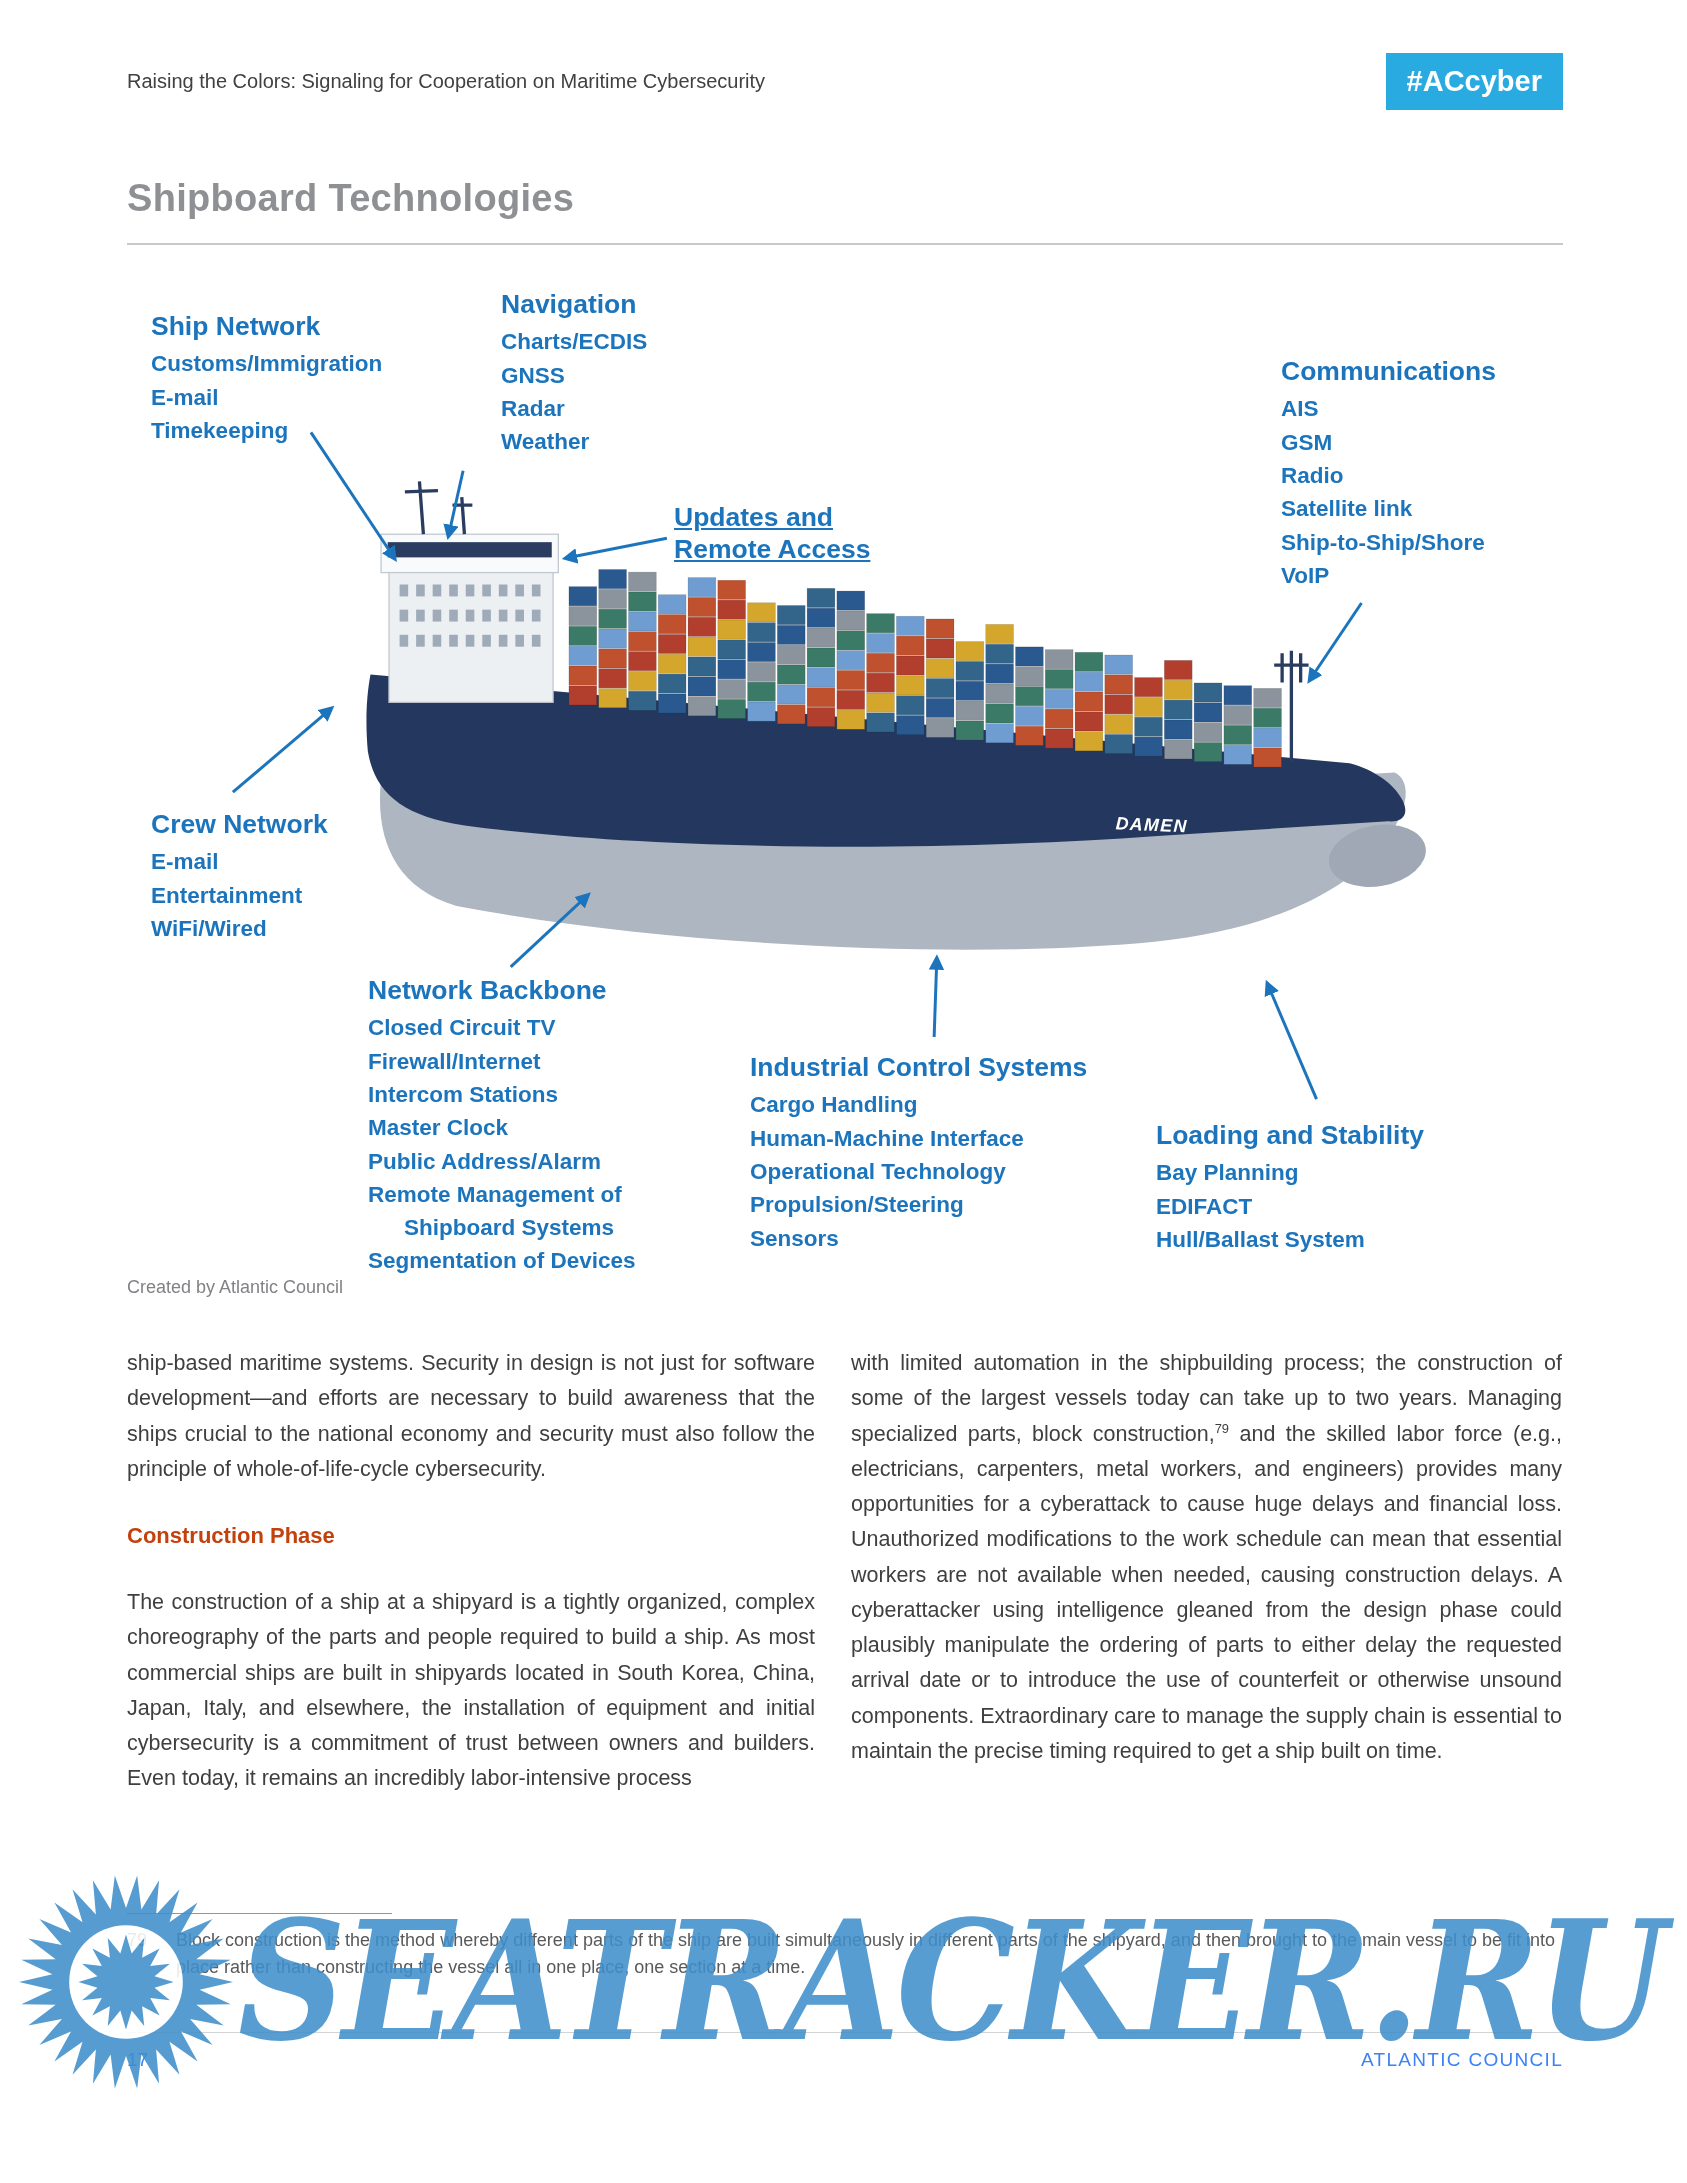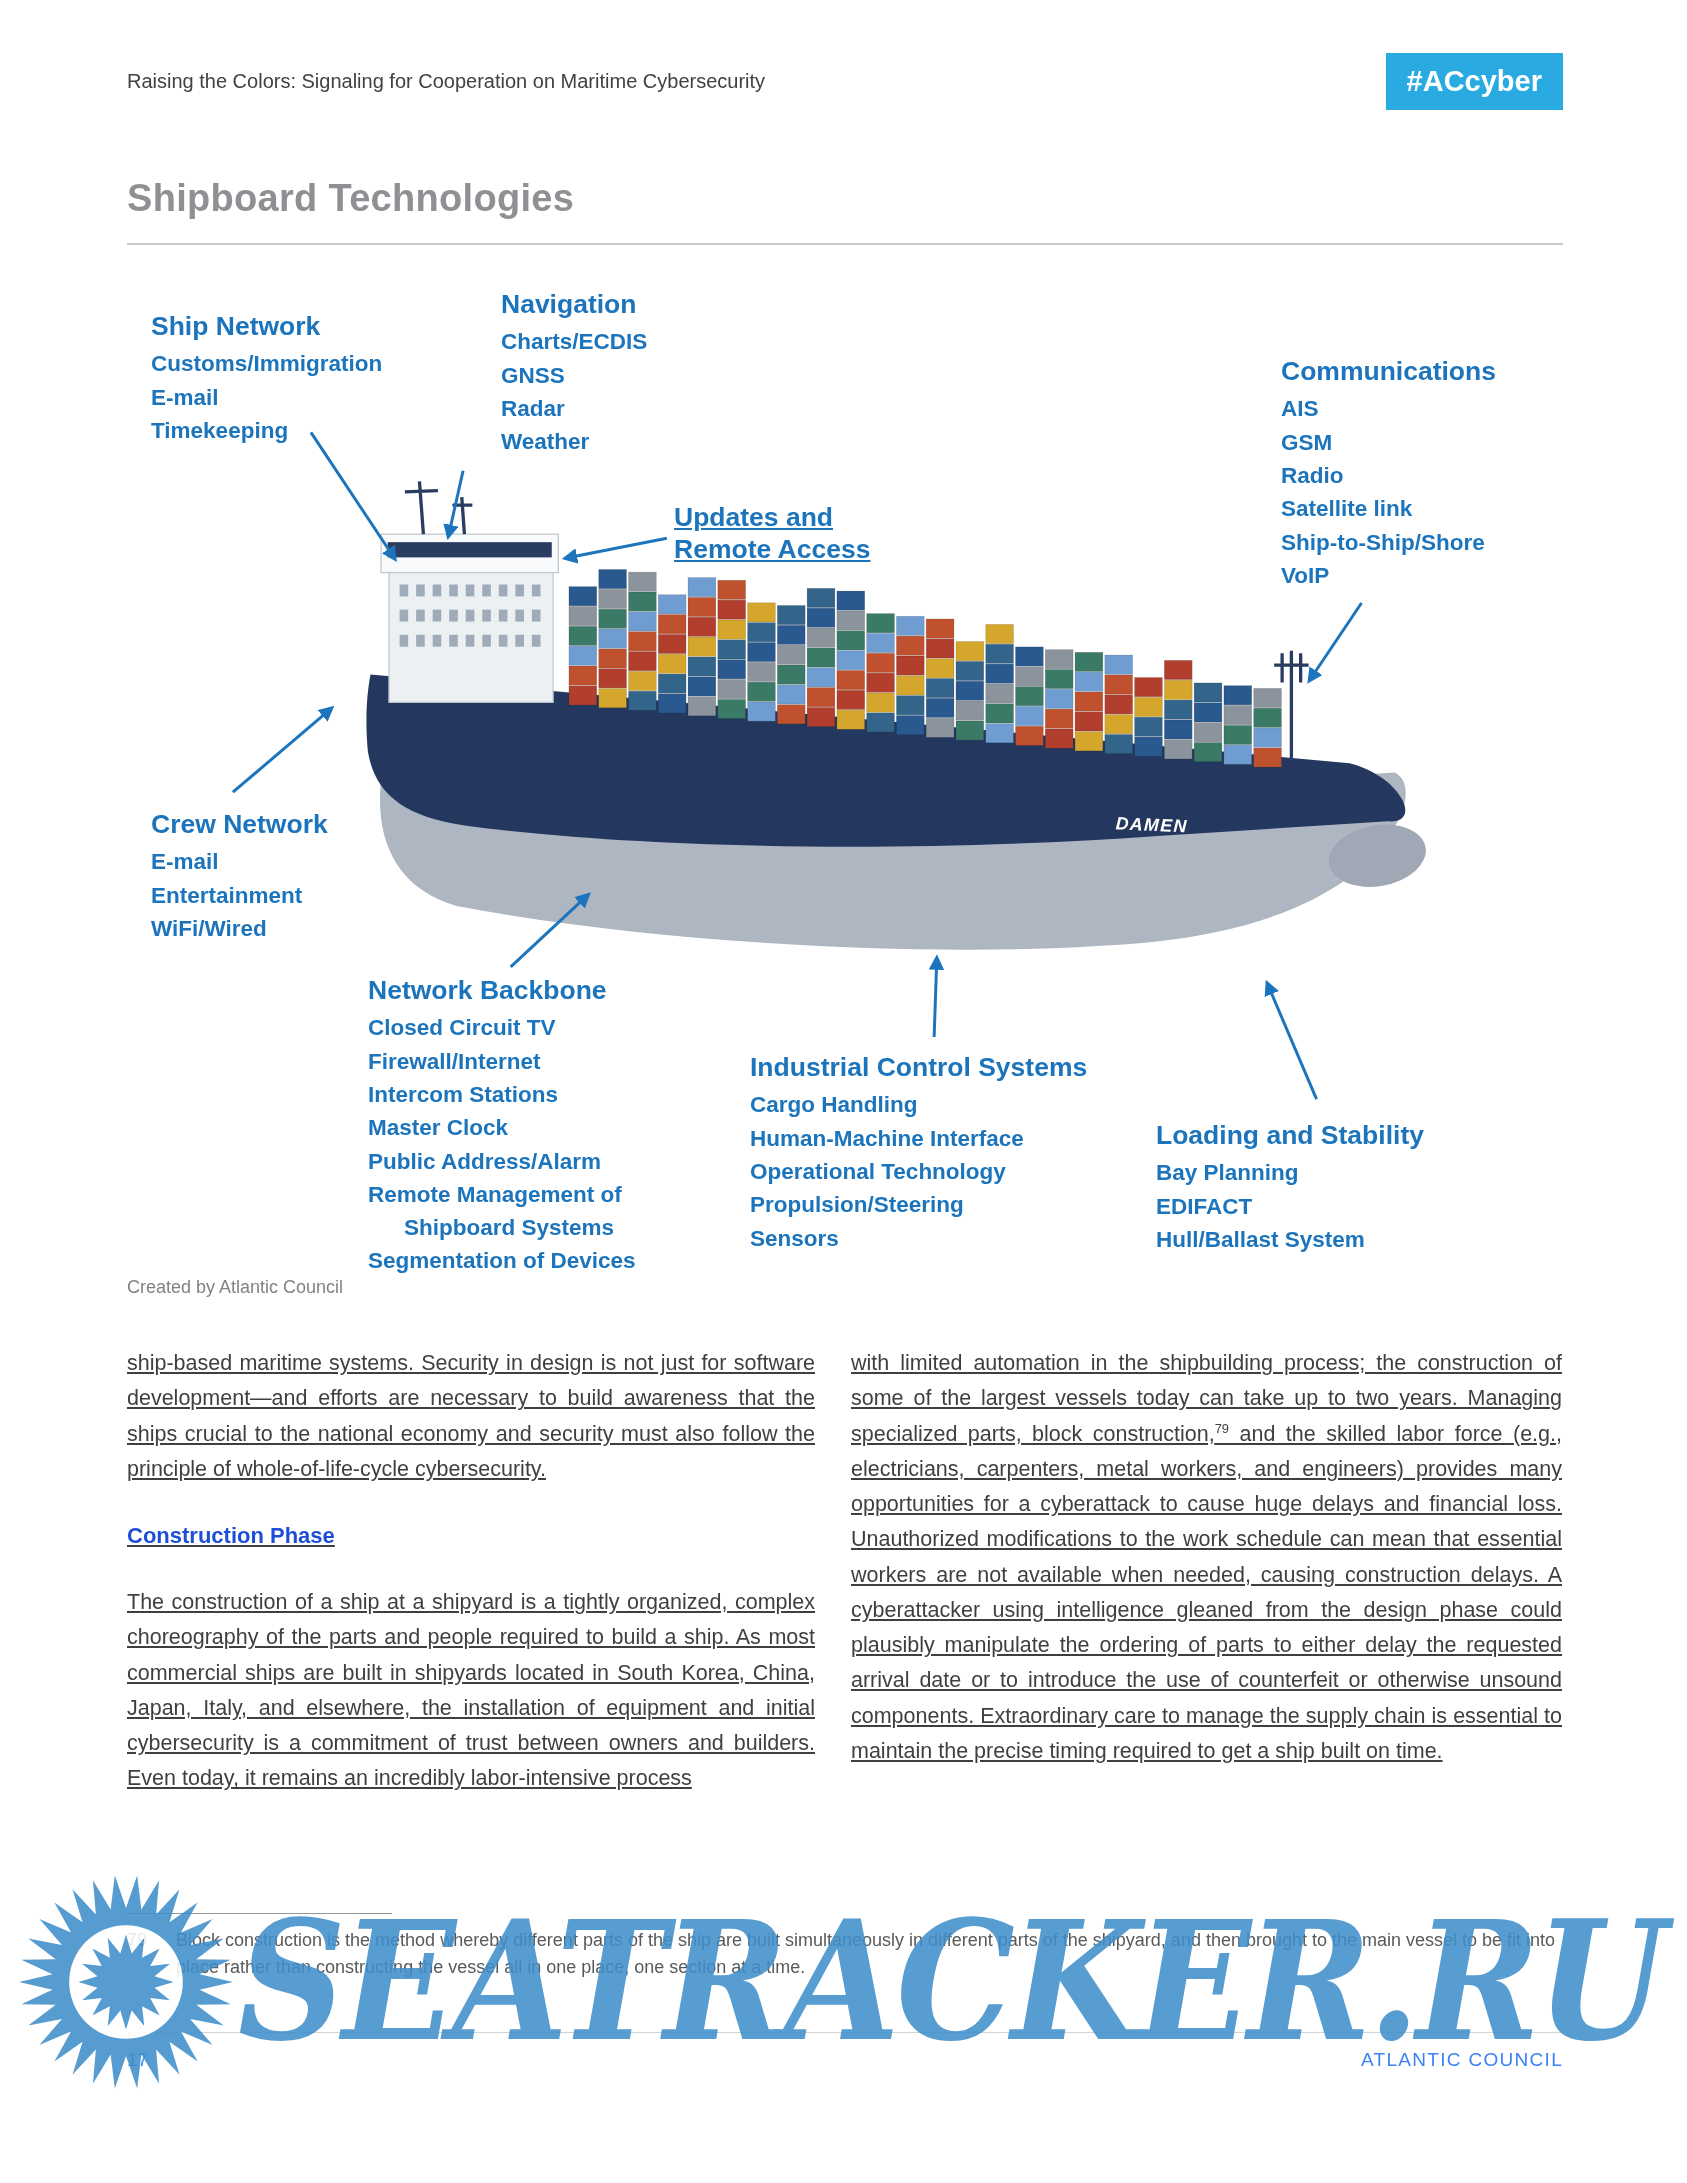--- a/index.html
+++ b/index.html
@@ -38,29 +38,28 @@
   .dg-title-lg{line-height:1.22;}
   .dg-item{font-size:22.5px;font-weight:bold;line-height:1.48;white-space:nowrap;}
   [data-name="group-items-network-backbone"] .dg-item:nth-child(7){padding-left:36px;}
   .dg-caption{position:absolute;left:127px;top:1018px;font-size:18px;color:#808285;z-index:1;}
 
   
   .body-columns{
     display:flex;gap:36px;
     padding:0 124px 0 127px;
     margin-top:45px;
-    text-decoration:underline;
   }
   .col-left{width:688px;}
   .col-right{width:711px;}
   .body-columns p{
     font-size:21.5px;line-height:1.64;text-align:justify;color:#3F3F41;
   }
   .body-subhead{
-    font-size:22px;font-weight:bold;color:#1d4ed8;margin:36px 0;
+    font-size:22px;font-weight:bold;color:#c2410c;margin:36px 0;
   }
   sup{font-size:60%;line-height:0;vertical-align:super;}
 
   
   .footnote{position:absolute;left:127px;right:126px;top:1913px;z-index:5;}
   .footnote-rule{width:265px;border:none;border-top:1.3px solid #939598;margin-bottom:13.2px;}
   .footnote-body{position:relative;padding-left:49px;font-size:18px;line-height:1.5;color:#58595B;}
   .footnote-num{position:absolute;left:0;top:0;}
 
   

